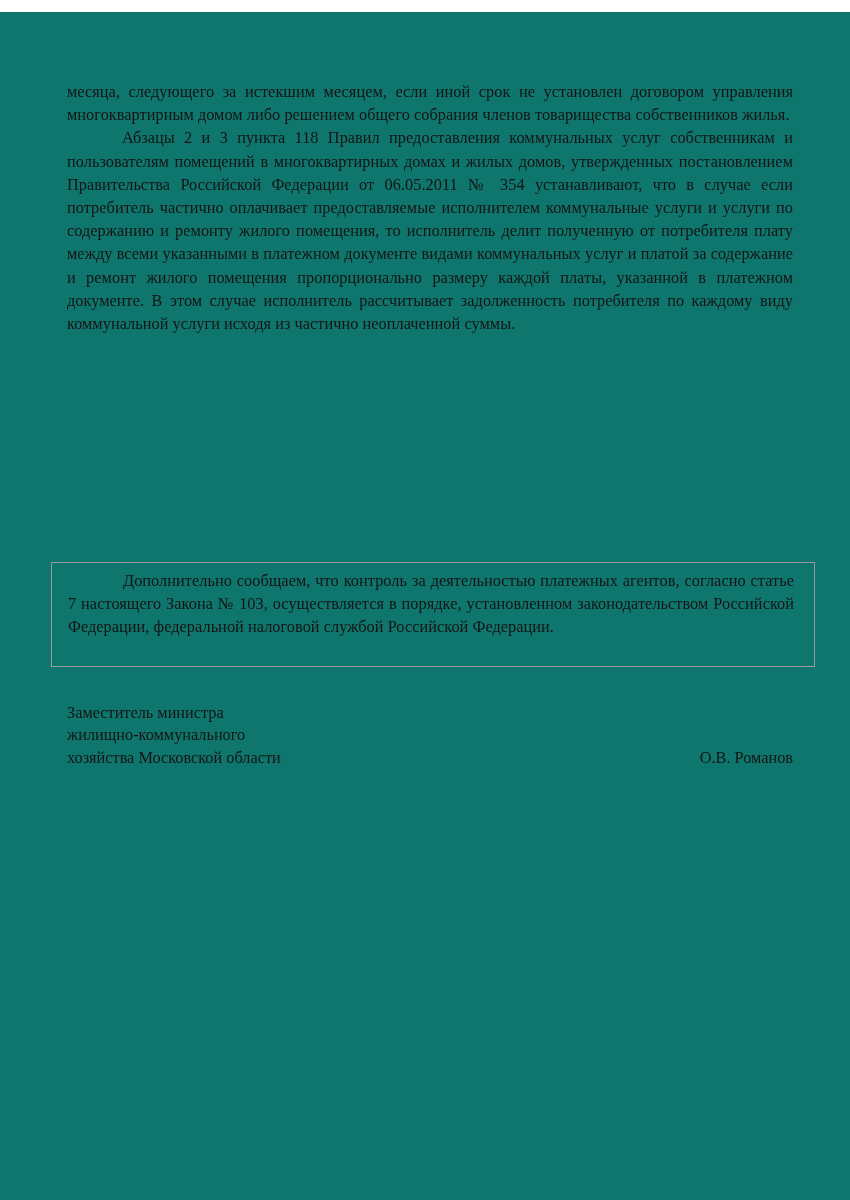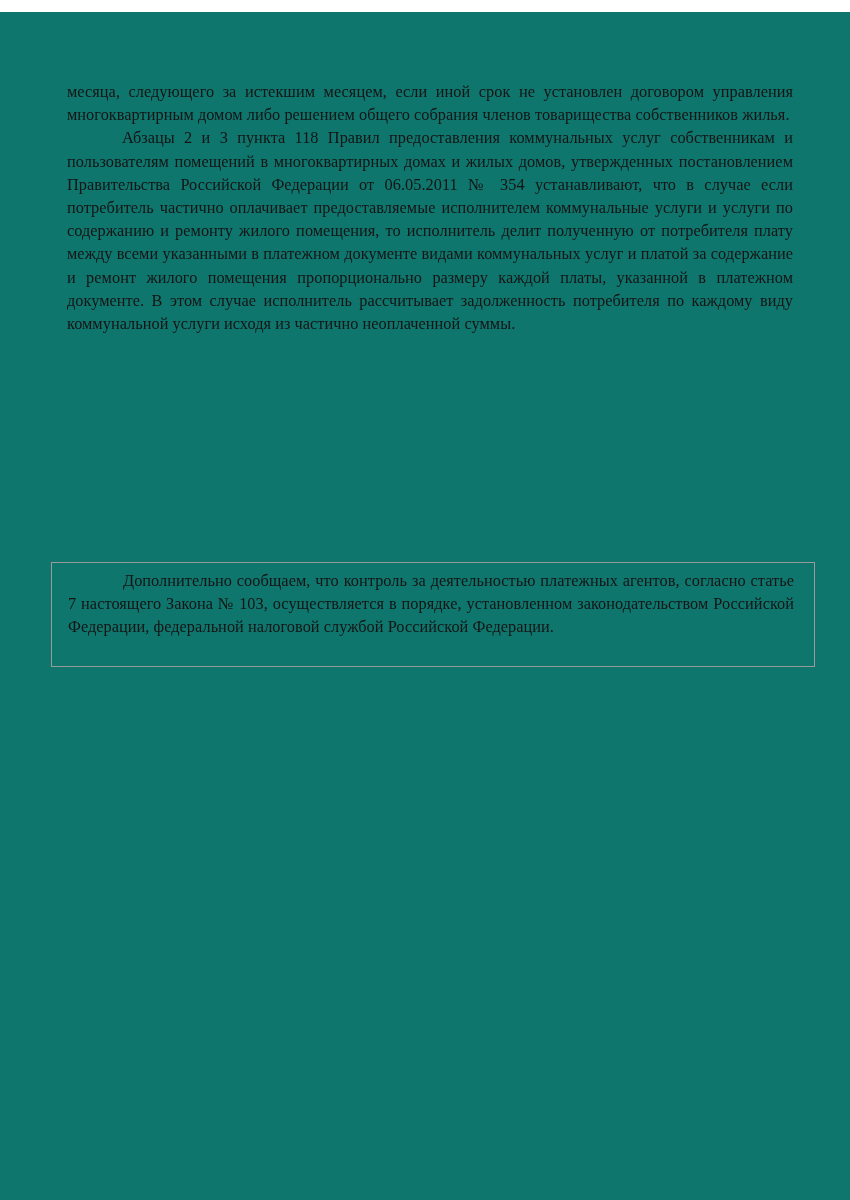--- a/index.html
+++ b/index.html
@@ -112,15 +112,25 @@
 
   </div>
 
   <div class="boxed-note">
     <div class="boxed-inner">
       <p class="para">Дополнительно сообщаем, что контроль за деятельностью платежных агентов, согласно статье 7 настоящего Закона № 103, осуществляется в порядке, установленном законодательством Российской Федерации, федеральной налоговой службой Российской Федерации.</p>
     </div>
   </div>
 
   <div class="signature-block">
+    <div class="sig-row">
+      <p class="sig-line">Заместитель министра</p>
+    </div>
+    <div class="sig-row">
+      <p class="sig-line">жилищно-коммунального</p>
+    </div>
+    <div class="sig-row">
+      <p class="sig-line">хозяйства Московской области</p>
+      <span class="sig-name">О.В. Романов</span>
+    </div>
   </div>
 
 </div>
 
 </body></html>

